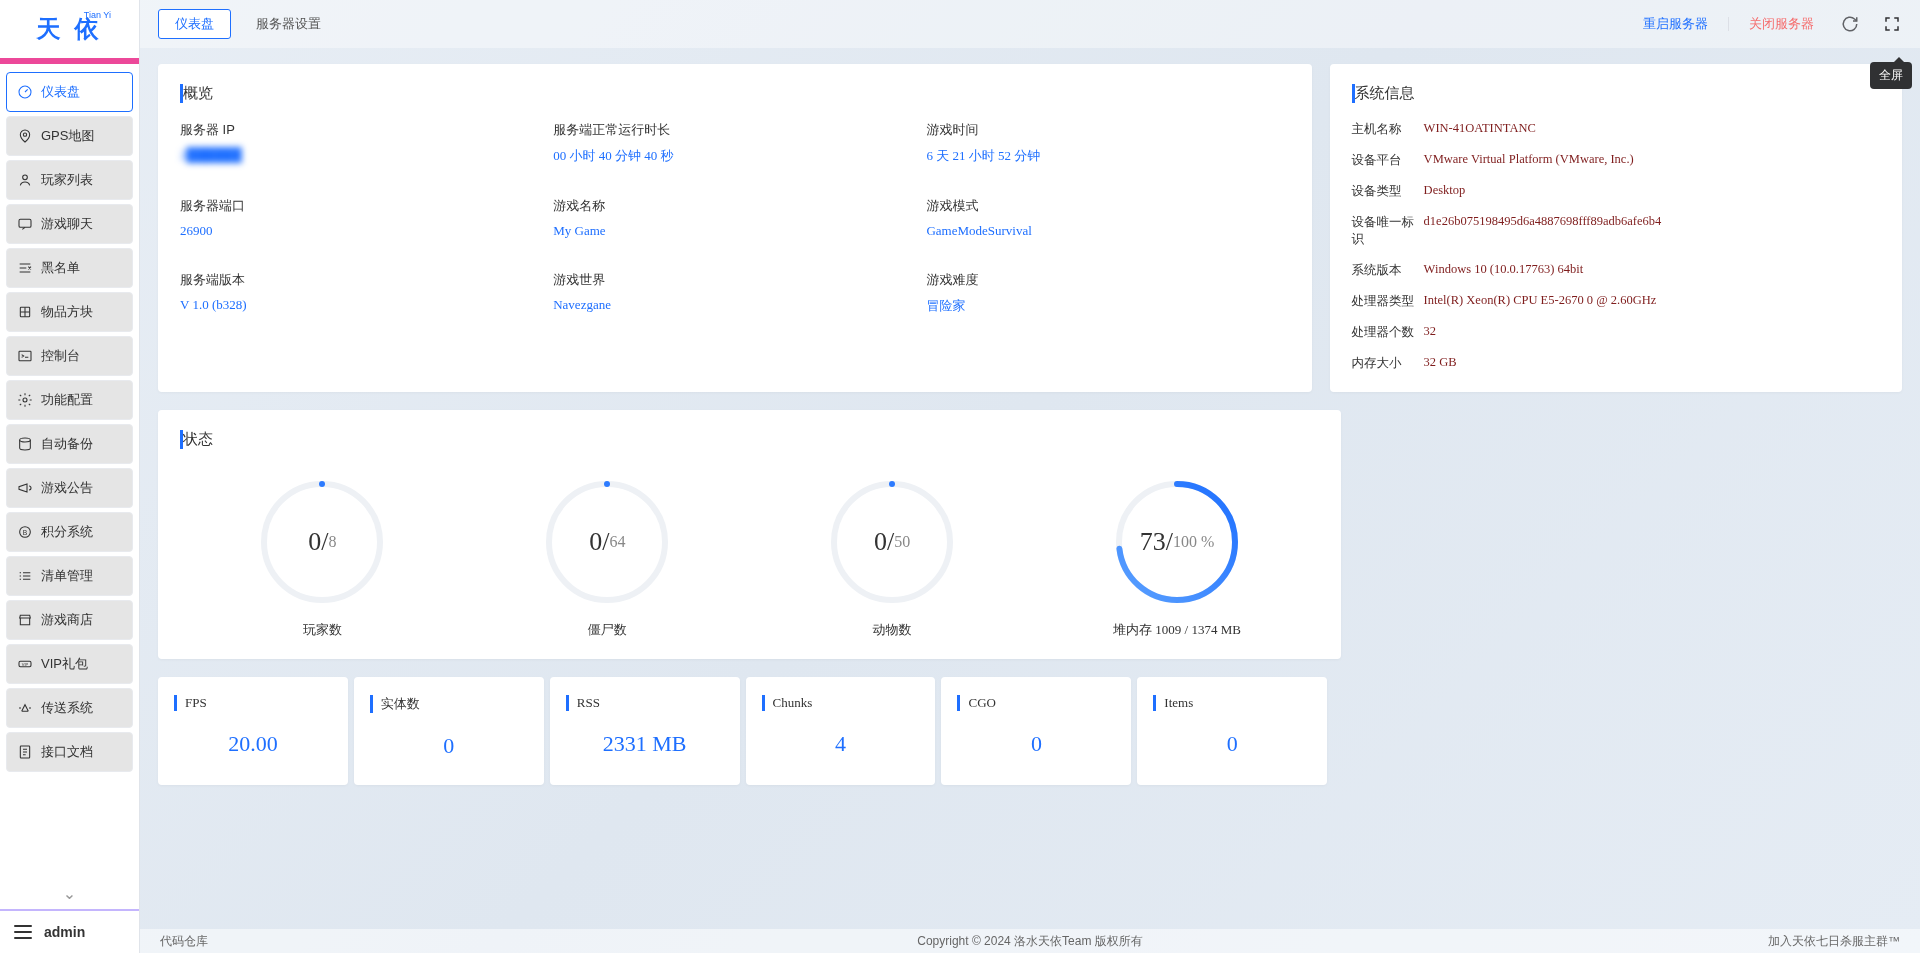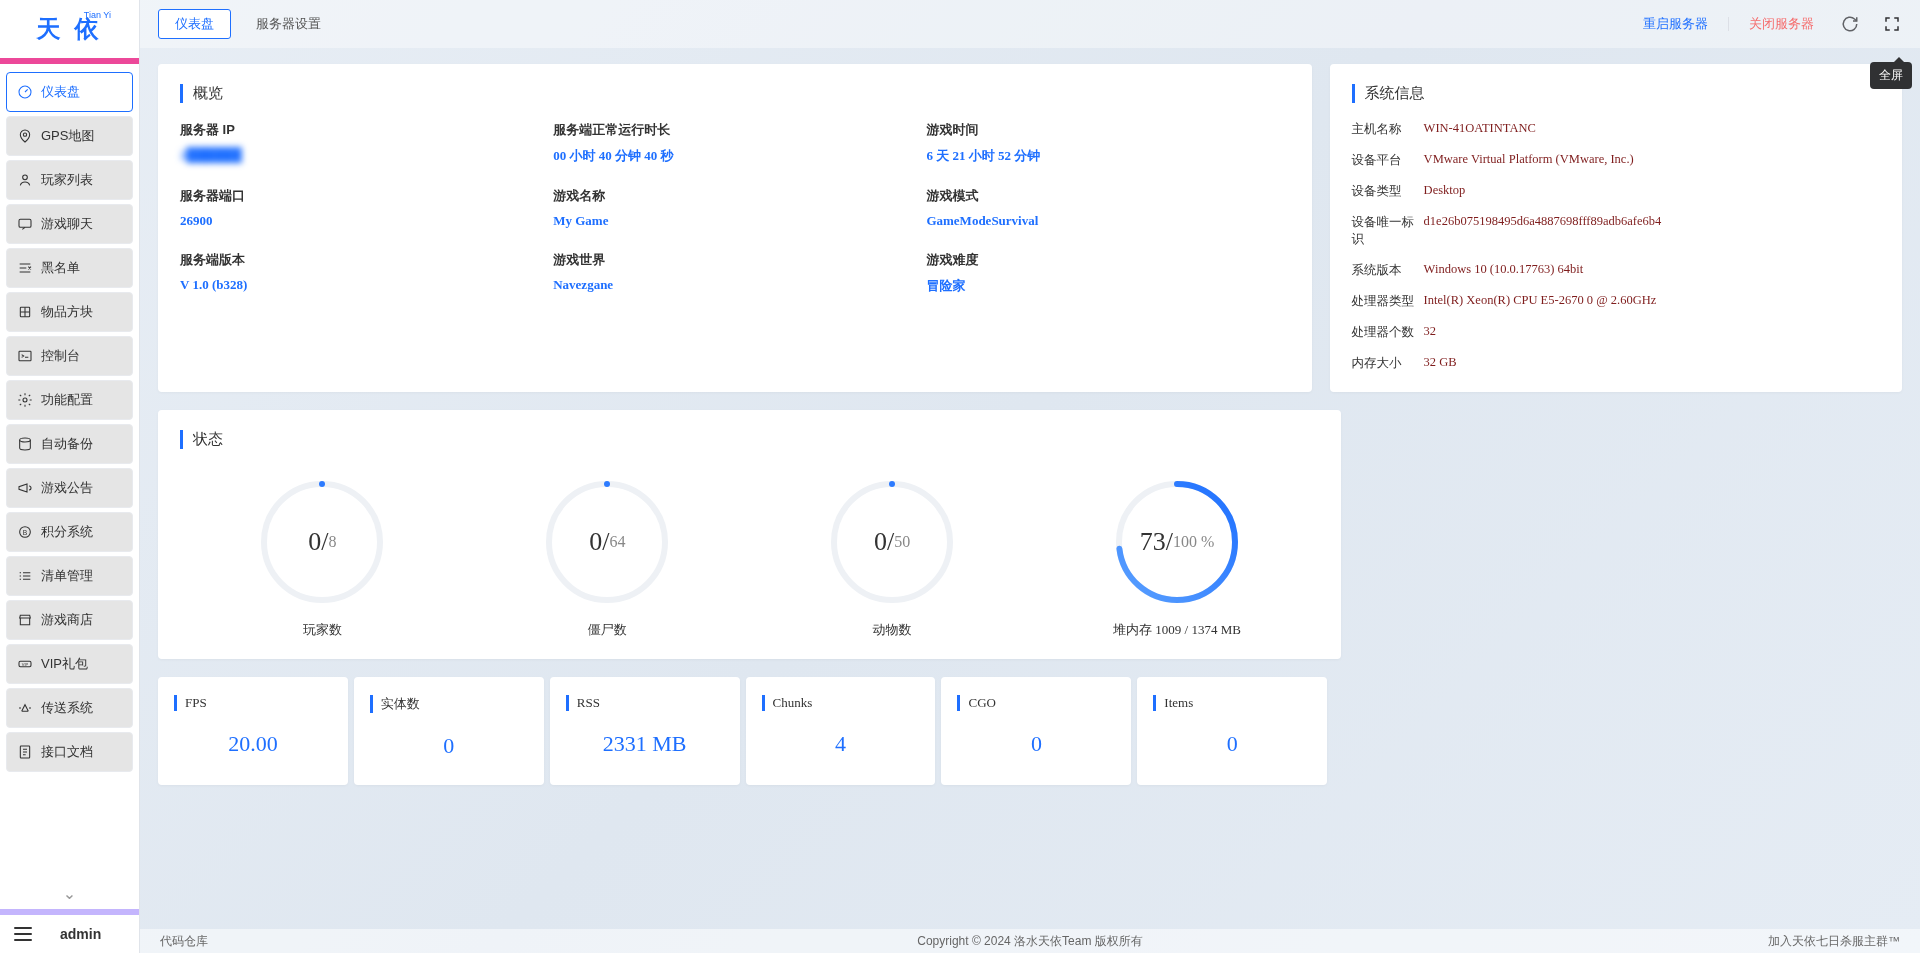--- a/index.html
+++ b/index.html
@@ -71,25 +71,25 @@
   .nav-item svg, .nav-item .icon { width: 16px; height: 16px; flex-shrink: 0; }
   .nav-item:not(.active) { background: #e5e5e5; border-color: #e8eaee; }
   .scroll-hint {
     text-align: center;
     padding: 4px 0 6px;
     color: #999;
     font-size: 16px;
   }
   .user-bar {
     height: 44px;
-    border-top: 6px solid #c4b5fd;
+    border-top: 2px solid #c4b5fd;
     display: flex;
     align-items: center;
     padding: 0 14px;
-    gap: 28px;
+    gap: 12px;
     font-size: 14px;
     font-weight: 600;
   }
   .hamburger { width:18px; height:14px; display:flex; flex-direction:column; justify-content:space-between; }
   .hamburger span { height:2px; background:#333; border-radius:1px; }
 
   
   .main {
     margin-left: 140px;
     padding: 0;
@@ -150,29 +150,27 @@
     box-shadow: 0 1px 3px rgba(0,0,0,0.04);
     padding: 20px 22px;
   }
   .card-main { flex: 2.1; min-width: 0;}
   .card-side { flex: 1; min-width: 0;}
   .card-title {
     font-size: 15px;
     color: #333;
     font-weight: 500;
     border-left: 3px solid #1e6fff;
-    padding-left: 10px;
     margin-bottom: 18px;
   }
 
   .overview-grid {
     display: grid;
     grid-template-columns: repeat(3, 1fr);
-    gap: 22px 10px;
-    font-weight: bold;
+    gap: 32px 10px;
   }
   .ov-label { font-size: 13px; color: #333; margin-bottom: 8px; }
   .ov-value { font-size: 13px; color: #1e6fff; font-family: Georgia, 'Times New Roman', serif; }
   .ov-value.blurred { filter: blur(3px); user-select:none; }
 
   .info-list { display: flex; flex-direction: column; gap: 14px; }
   .info-row { display: flex; font-size: 12.5px; }
   .info-label { width: 72px; color: #333; flex-shrink:0; }
   .info-val { color: #7f1d1d; font-family: Liberation Serif, serif; word-break: break-all; }
 

